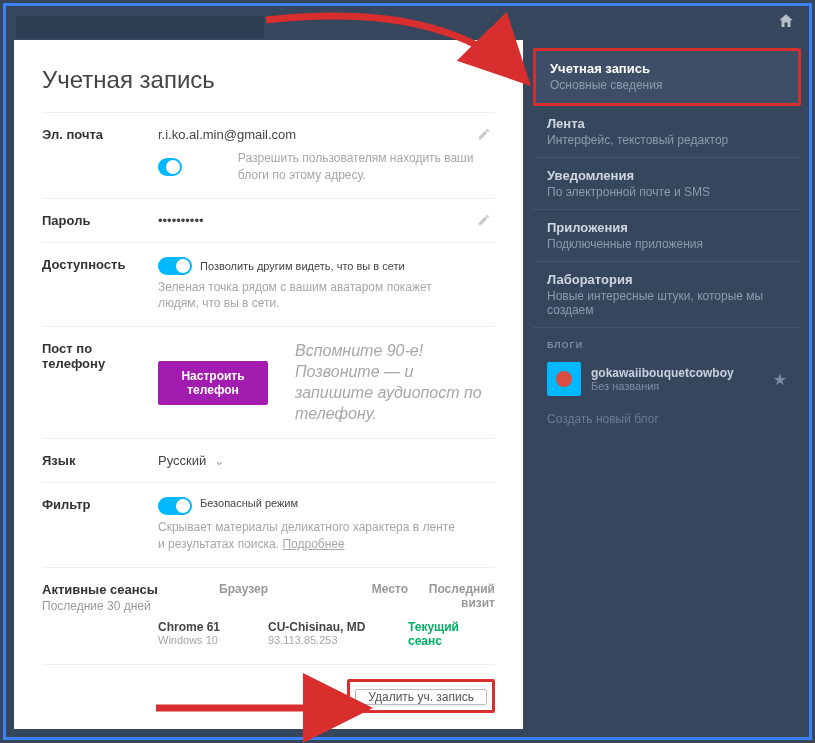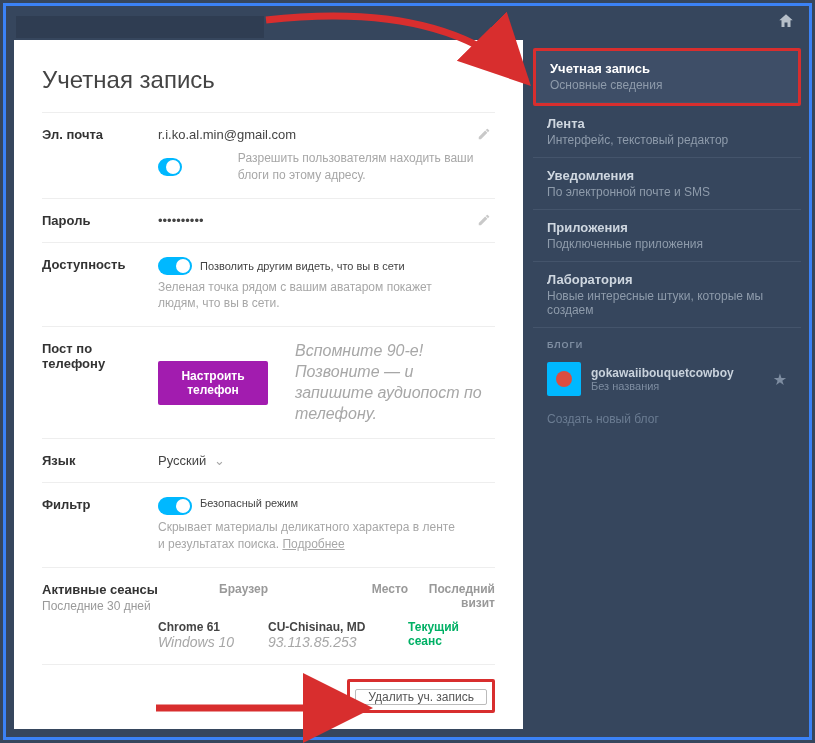--- a/index.html
+++ b/index.html
@@ -32,21 +32,21 @@
 
   .lang { font-size: 13px; color: #444; }
   .lang .chev { color: #a7a7a7; margin-left: 4px; }
 
   .sessions { font-size: 12px; }
   .sessions .shead { display: flex; color: #999; font-weight: 600; margin-bottom: 10px; text-align: right; }
   .sessions .srow { display: flex; }
   .sessions .c1 { width: 110px; }
   .sessions .c2 { width: 140px; }
   .sessions .c3 { flex: 1; }
-  .sessions .sub { color: #a7a7a7; font-size: 14px; font-style: italic; }
+  .sessions .sub { color: #a7a7a7; font-size: 11px; }
   .current { color: #00b065; font-weight: 600; }
 
   .footer { margin-top: auto; border-top: 1px solid #eee; padding-top: 14px; display: flex; justify-content: flex-end; position: relative; }
   .delete-btn { border: 1px solid #bbb; background: #fff; color: #555; font-size: 12px; padding: 0 12px; border-radius: 2px; }
   .delete-box { border: 3px solid #d82e2e; padding: 5px; border-radius: 2px; }
 
   .sidebar { width: 268px; padding-top: 8px; }
   .nav-item { padding: 10px 14px; color: #8e9bab; border-bottom: 1px solid #44546b; }
   .nav-item .t { color: #cfd7e0; font-size: 13px; font-weight: 600; }
   .nav-item .d { font-size: 12px; color: #8e9bab; margin-top: 2px; }

